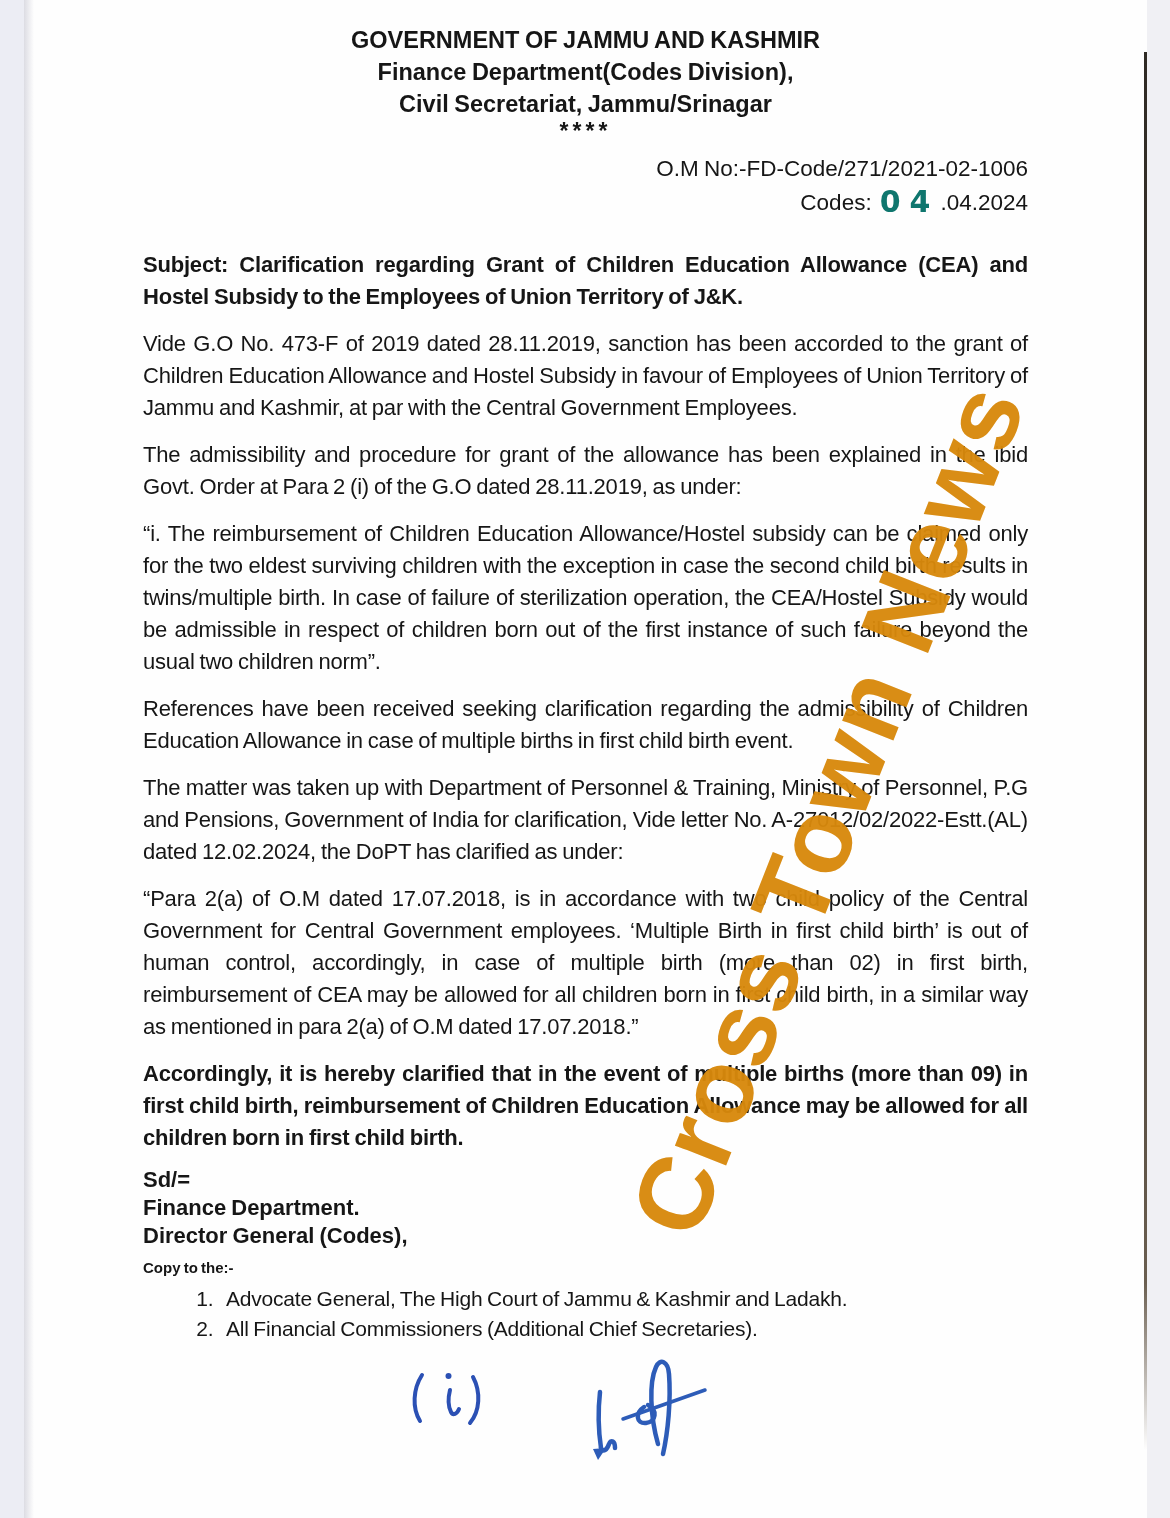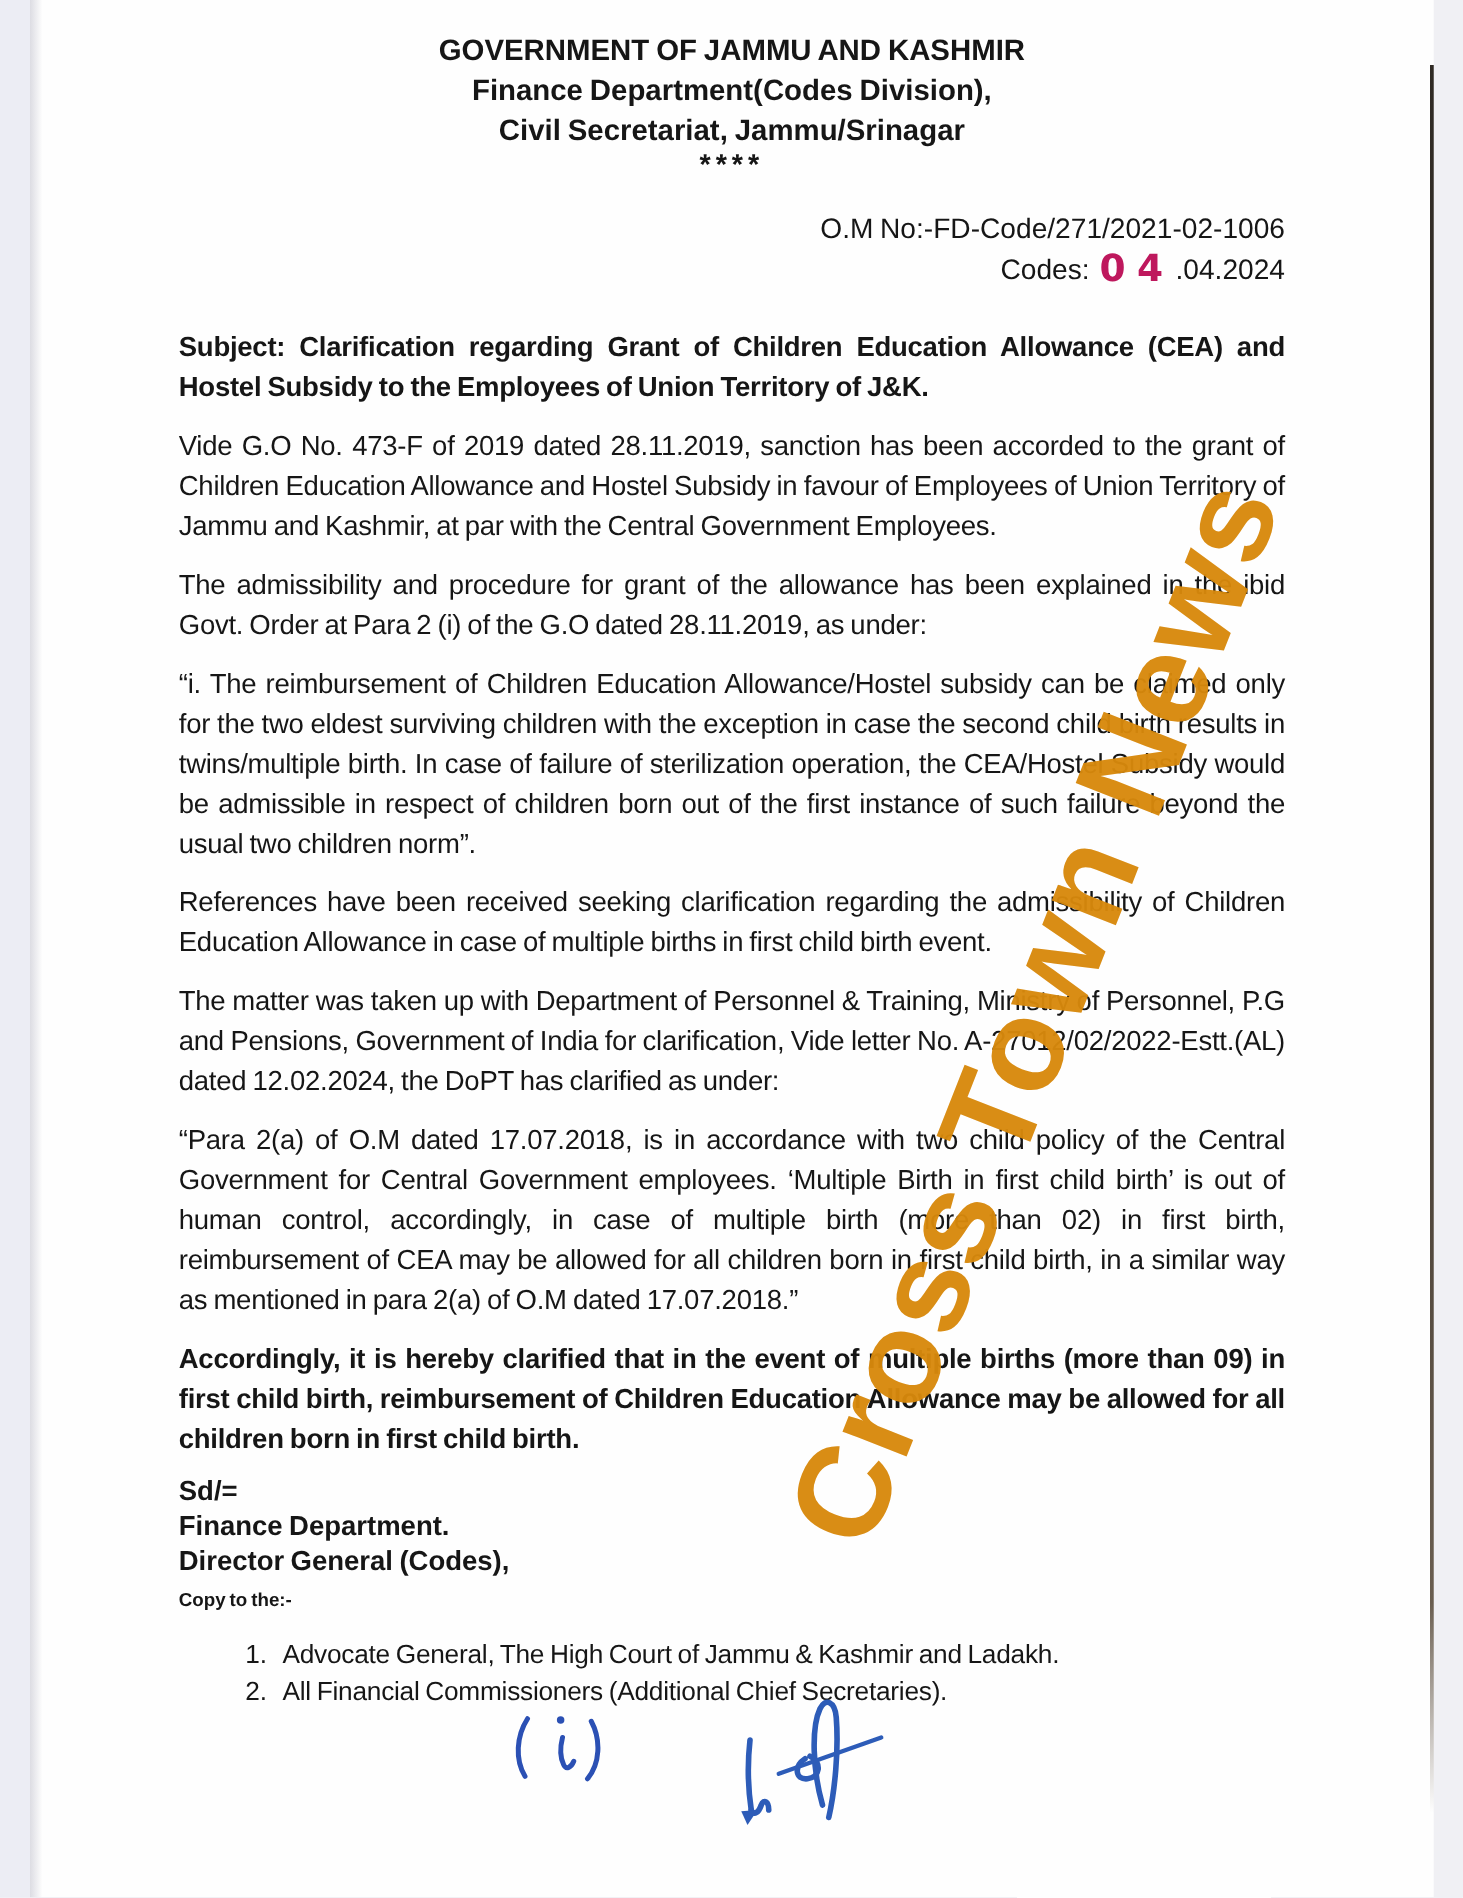--- a/index.html
+++ b/index.html
@@ -15,33 +15,33 @@
   .edge-right-line { position:absolute; left:1144px; top:52px; width:3px; height:1398px;
     background:linear-gradient(to bottom, #2f2a24, #463d33 55%, #6a5e50 88%, rgba(106,94,80,0)); z-index:2; }
 
   
   .content { position:absolute; left:143px; top:0; width:885px; z-index:3;
     font-size:22px; line-height:32px; letter-spacing:-0.2px; word-spacing:-1px; }
 
   .header-block { margin-top:24px; text-align:center; font-weight:bold; font-size:23.5px; line-height:32px; letter-spacing:0; }
   .stars { text-align:center; font-weight:bold; font-size:23px; line-height:22px; letter-spacing:4px; }
 
-  .ref-block { margin-top:24px; text-align:right; line-height:33px; font-size:22.5px; letter-spacing:0; }
-  .ink-date { color:#be185d; font-weight:bold; font-size:30px; letter-spacing:9px;
+  .ref-block { margin-top:10px; text-align:right; line-height:33px; font-size:22.5px; letter-spacing:0; }
+  .ink-date { color:#0f766e; font-weight:bold; font-size:30px; letter-spacing:9px;
     margin:0 1px 0 8px; vertical-align:-2px; font-family:"DejaVu Sans", sans-serif; }
 
   p { margin:15px 0 0 0; text-align:justify; }
   .bold { font-weight:bold; }
   .subject { margin-top:30px; }
 
   .sign-block { margin-top:12px; font-weight:bold; line-height:28px; font-size:22px; letter-spacing:0; }
   .sign-block .sd { padding-right:118px; }
 
   .copy-head { margin-top:2px; font-weight:bold; font-size:15px; letter-spacing:0; }
-  .copy-list { margin:12px 0 0 0; padding-left:75px; font-size:21px; line-height:30px; letter-spacing:-0.2px; }
+  .copy-list { margin:0 0 0 0; padding-left:75px; font-size:21px; line-height:30px; letter-spacing:-0.2px; }
   .copy-list li { padding-left:8px; }
 
   
   .watermark { position:absolute; left:828px; top:810px; z-index:6;
     transform:translate(-50%,-50%) rotate(-68.5deg);
     font-size:104px; font-weight:bold; letter-spacing:1px; white-space:nowrap;
     color:#d8890c; opacity:0.96; }
 
   .hw { position:absolute; z-index:4; }
 </style>

